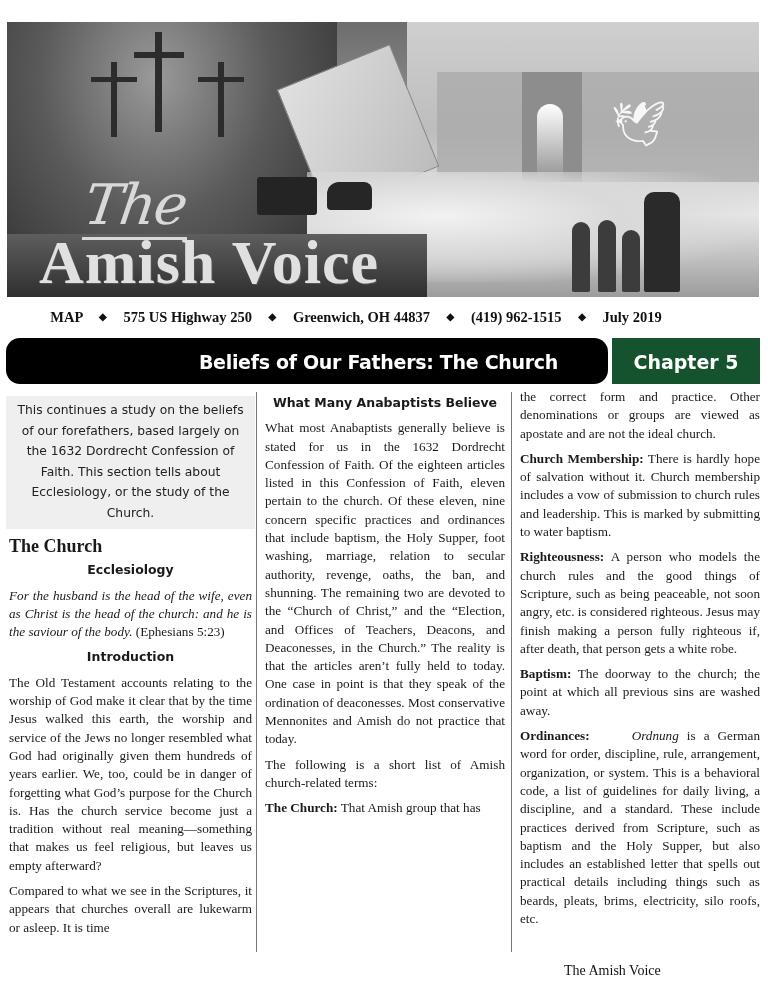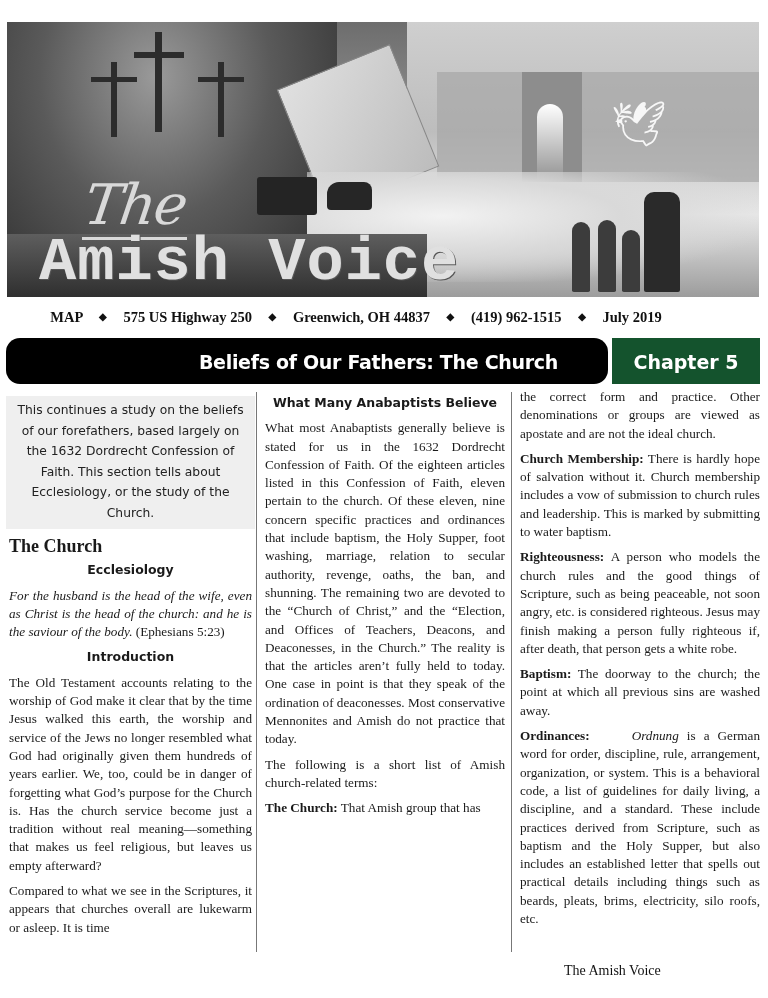--- a/index.html
+++ b/index.html
@@ -21,21 +21,21 @@
     transform: rotate(-22deg); border: 1px solid #888; }
   .cross { position: absolute; background: #2c2c2c; }
   .dove { position: absolute; left: 592px; top: 80px; width: 80px; height: 45px; color: #f7f7f7; font-size: 44px; line-height: 45px; text-align: center; }
   .figures { position: absolute; left: 565px; top: 170px; width: 120px; height: 100px; }
   .figure { position: absolute; bottom: 0; background: #3c3c3c; border-radius: 10px 10px 2px 2px; }
   .buggy { position: absolute; left: 250px; top: 155px; width: 60px; height: 38px; background: #242424; border-radius: 3px; }
   .horse { position: absolute; left: 320px; top: 160px; width: 45px; height: 28px; background: #262626; border-radius: 12px 8px 4px 4px; }
   .road { position: absolute; left: 0; top: 212px; width: 420px; height: 63px; background: linear-gradient(180deg, #5e5e5e, #2f2f2f); }
   .title-the { position: absolute; left: 78px; top: 150px; font-family: "DejaVu Serif", serif; font-style: italic; font-size: 56px; color: #d9d9d9; letter-spacing: -2px; transform: skewX(-8deg); }
   .title-underline { position: absolute; left: 75px; top: 215px; width: 105px; height: 3px; background: #d9d9d9; }
-  .title-main { position: absolute; left: 32px; top: 205px; font-family: Liberation Mono, monospace; font-weight: bold; font-size: 62px; color: #e0e0e0; letter-spacing: 1px; text-shadow: 1px 1px 0 #555; }
+  .title-main { position: absolute; left: 32px; top: 205px; font-family: Liberation Serif, serif; font-weight: bold; font-size: 62px; color: #e0e0e0; letter-spacing: 1px; text-shadow: 1px 1px 0 #555; }
 
   
   .infoline { position: absolute; left: 0; top: 309px; width: 712px; text-align: center; font-family: "Liberation Serif", serif; font-weight: bold; font-size: 14.5px; color: #111; white-space: nowrap; }
   .infoline .sep { display: inline-block; margin: 0 13px; font-size: 10px; vertical-align: 2px; }
 
   
   .banner { position: absolute; left: 6px; top: 338px; width: 602px; height: 46px; background: #000; border-radius: 14px; }
   .banner-title { position: absolute; right: 50px; top: 0; line-height: 48px; color: #fff; font-family: "DejaVu Sans", sans-serif; font-weight: bold; font-size: 19px; letter-spacing: -0.3px; }
   .chapter { position: absolute; left: 612px; top: 338px; width: 148px; height: 46px; background: #14532d; }
   .chapter-label { display: block; text-align: center; line-height: 48px; color: #fff; font-family: "DejaVu Sans", sans-serif; font-weight: bold; font-size: 19px; }

